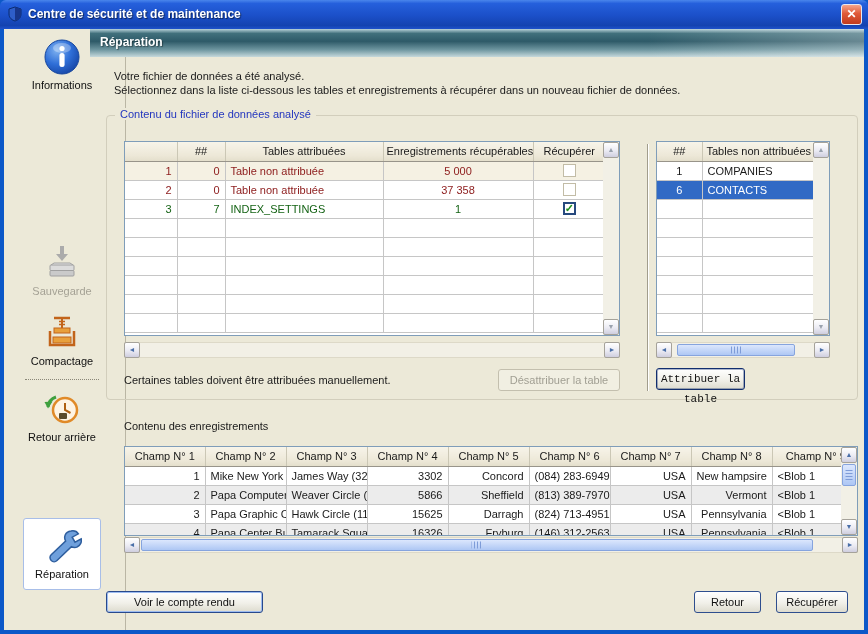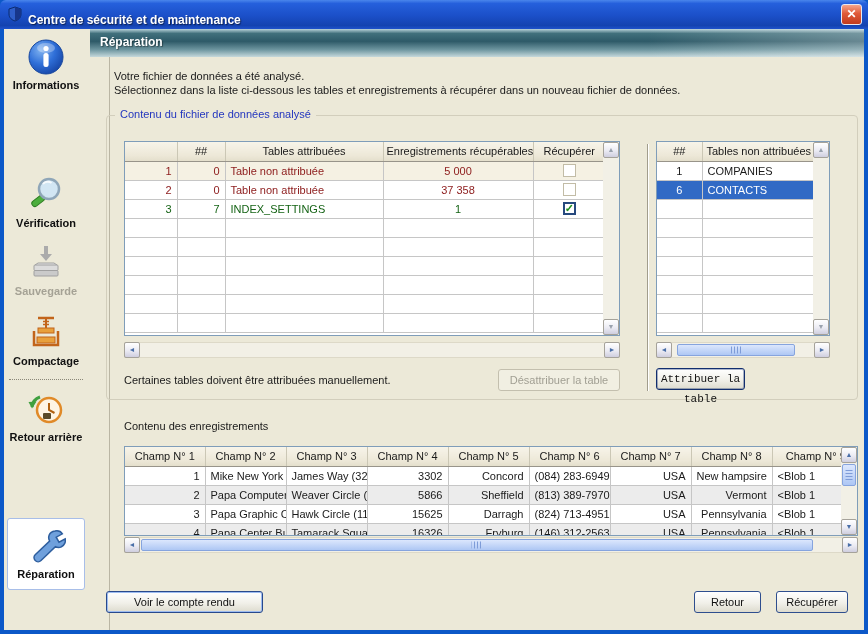--- a/index.html
+++ b/index.html
@@ -7,31 +7,31 @@
   body { font-family:"Liberation Sans", sans-serif; font-size:11px; color:#1a1a1a; }
 
   .window { position:relative; width:868px; height:634px; background:#0C58C8; overflow:hidden; }
 
   
   .titlebar { position:absolute; left:0; top:0; width:868px; height:29px;
     background:linear-gradient(180deg,#4A86EC 0%,#2560DC 12%,#1B4FC8 55%,#1443B0 88%,#1E52CC 100%);
     border-radius:6px 6px 0 0; }
   .title-icon { position:absolute; left:7px; top:6px; width:16px; height:16px; }
   .title-text { position:absolute; left:28px; top:7px; color:#fff; font-weight:bold; font-size:12px;
-    text-shadow:1px 1px 1px rgba(0,0,0,.55); white-space:nowrap;margin-top:6px; }
+    text-shadow:1px 1px 1px rgba(0,0,0,.55); white-space:nowrap; }
   .close-btn { position:absolute; right:6px; top:4px; width:21px; height:21px; border:1px solid #E8E8F0;
     border-radius:3px; background:linear-gradient(180deg,#F4A58C 0%,#E05A38 45%,#C23A1C 100%);
     color:#fff; font-weight:bold; font-size:12px; line-height:18px; text-align:center; cursor:default; }
 
   
   .bodyarea { position:absolute; left:4px; top:29px; width:860px; height:601px; background:#ECE9D8; }
 
   
-  .sidebar { position:absolute; left:0; top:0; width:106px; height:601px; background:#ECE9D8;
-    border-right:1px solid #BAB6A4;font-weight:bold; }
+  .sidebar { position:absolute; left:16px; top:0; width:106px; height:601px; background:#ECE9D8;
+    border-right:1px solid #BAB6A4; }
   .side-item { position:absolute; left:2px; width:80px; text-align:center; }
   .side-item svg { display:block; margin:0 auto 2px auto; }
   .side-label { font-size:11px; color:#101010; line-height:13px; }
   .side-item.disabled .side-label { color:#A5A295; }
   .side-item.selected { left:3px; width:78px; background:#fff; border:1px solid #A8BEE8; border-radius:3px;
     padding:7px 0 8px 0; }
   .side-divider { position:absolute; left:5px; width:74px; border-top:1px dotted #8A8778; }
 
   
   .main { position:absolute; left:86px; top:0; width:774px; height:601px; }
@@ -130,28 +130,20 @@
             </defs>
           <circle cx="20" cy="20" r="17" fill="url(#gi)" stroke="#17479E"></circle>
           <ellipse cx="20" cy="11" rx="9" ry="5" fill="rgba(255,255,255,.30)"></ellipse>
           <circle cx="20" cy="11.5" r="2.6" fill="#fff"></circle>
           <rect x="17.4" y="16" width="5.2" height="14" rx="2.5" fill="#fff"></rect>
         </svg>
         <div class="side-label">Informations</div>
       </div>
 
 
-      <div class="side-item" style="top:146px">
-        <svg width="40" height="40" viewBox="0 0 40 40">
-          <rect x="5" y="23" width="15" height="6" rx="3" transform="rotate(-38 12 26)" fill="#4CAE3C" stroke="#2E7E22"></rect>
-          <circle cx="23" cy="14" r="10" fill="#CFE6F6" fill-opacity="0.9" stroke="#8FA6B8" stroke-width="2.5"></circle>
-          <path d="M17 9c2-2.5 6-3 8.5-1" stroke="#FFFFFF" stroke-width="2" fill="none" opacity="0.8"></path>
-        </svg>
-        <div class="side-label">Vérification</div>
-      </div>
 
       <div class="side-item disabled" style="top:214px">
         <svg width="40" height="40" viewBox="0 0 40 40">
           <path d="M20 3v9" stroke="#ABABAB" stroke-width="4"></path>
           <polygon points="14,11 26,11 20,18" fill="#ABABAB"></polygon>
           <path d="M9 22l3-2h16l3 2" fill="#E4E4E4" stroke="#A0A0A0"></path>
           <rect x="8" y="22" width="24" height="5.5" rx="1" fill="#DCDCDC" stroke="#A0A0A0"></rect>
           <rect x="8" y="27.5" width="24" height="5.5" rx="1" fill="#CACACA" stroke="#A0A0A0"></rect>
         </svg>
         <div class="side-label">Sauvegarde</div>

